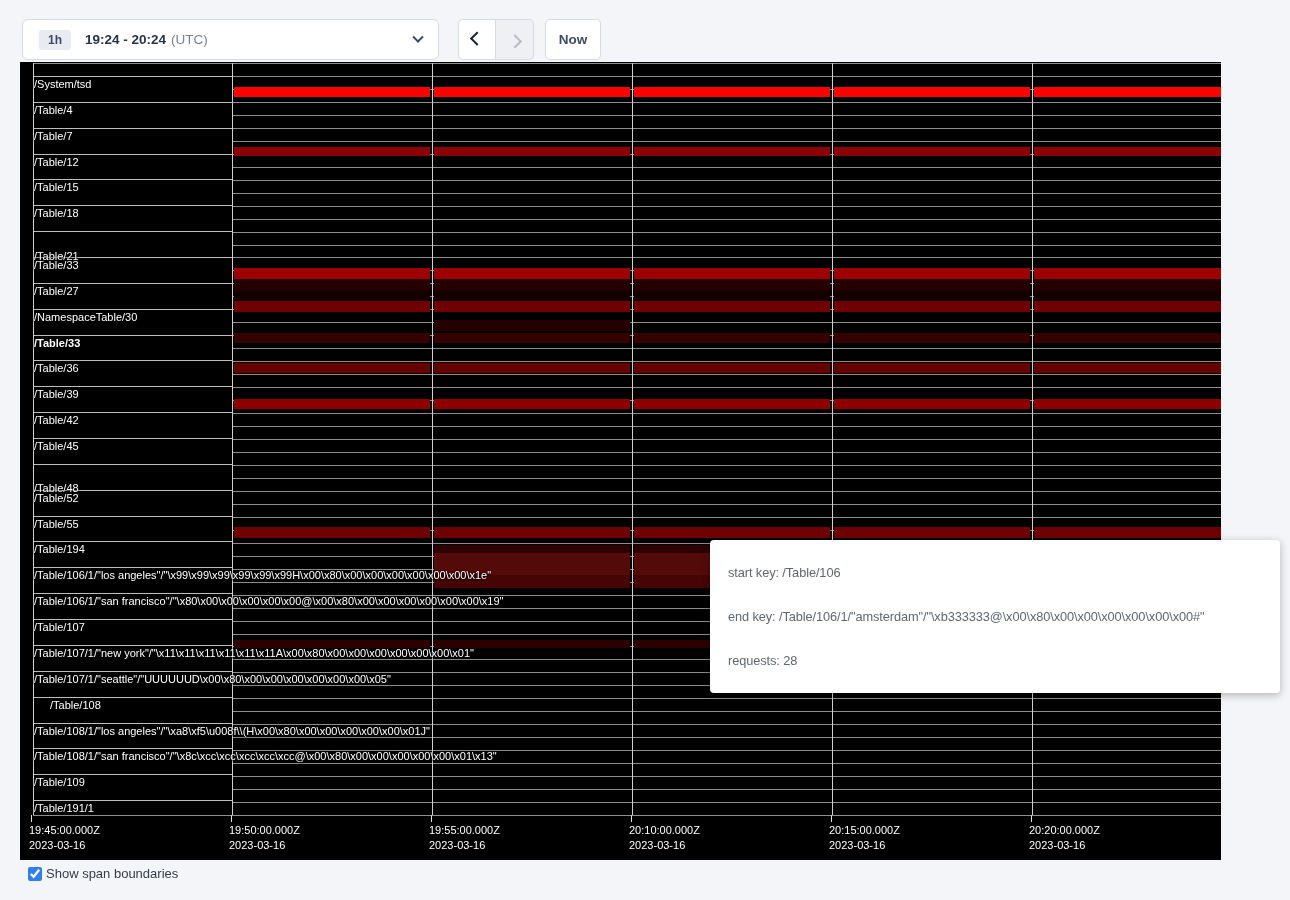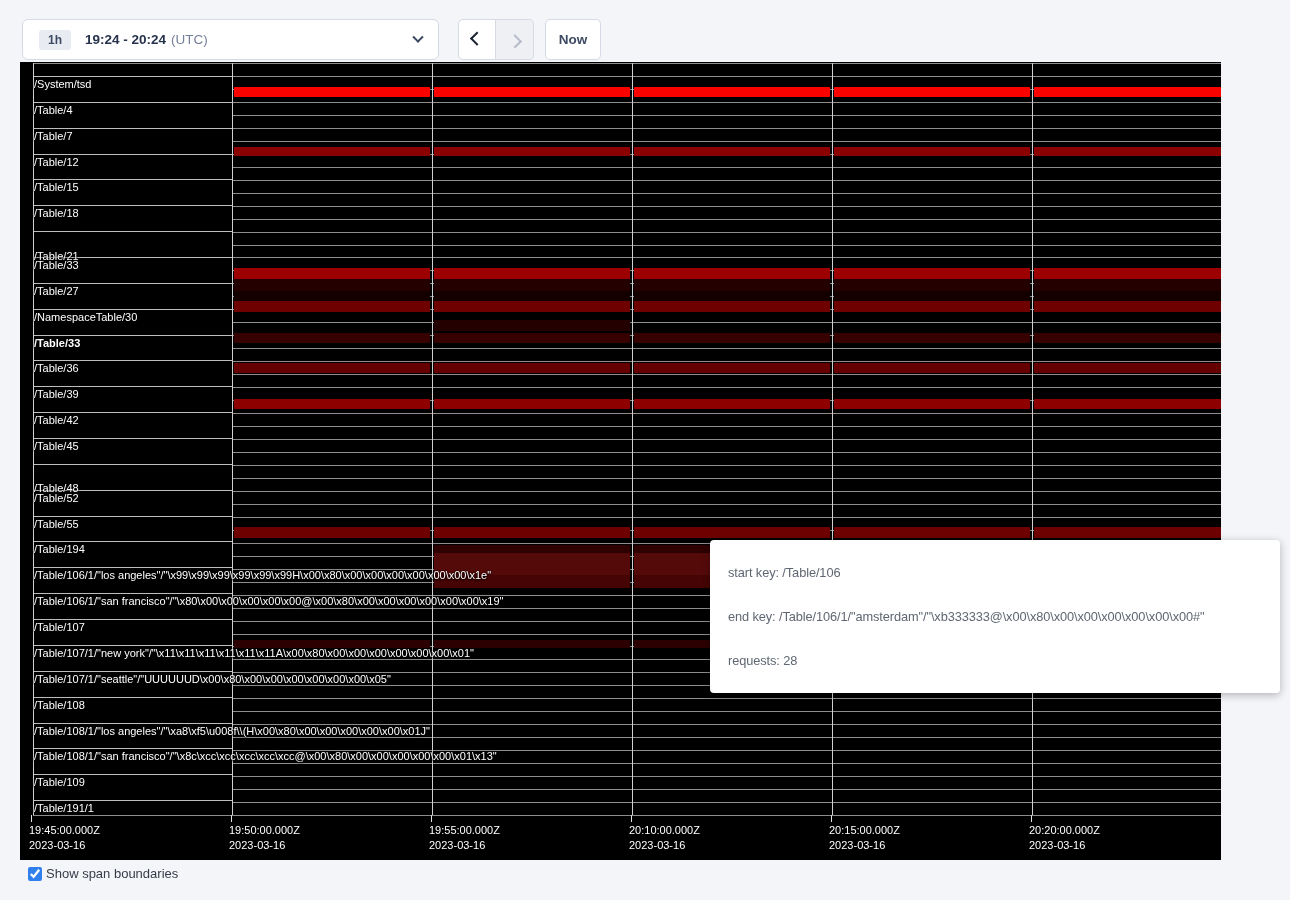--- a/index.html
+++ b/index.html
@@ -175,21 +175,21 @@
       <div class="abs rowlab" style="left: 14px; top: 507px; z-index: 3;">/Table/106/1/"los angeles"/"\x99\x99\x99\x99\x99\x99H\x00\x80\x00\x00\x00\x00\x00\x00\x1e"</div>
       <div class="abs" style="left: 13px; width: 199px; top: 531px; height: 1px; background: rgb(189, 189, 189); z-index: 1;"></div>
       <div class="abs rowlab" style="left: 14px; top: 533px; z-index: 3;">/Table/106/1/"san francisco"/"\x80\x00\x00\x00\x00\x00@\x00\x80\x00\x00\x00\x00\x00\x00\x19"</div>
       <div class="abs" style="left: 13px; width: 199px; top: 557px; height: 1px; background: rgb(189, 189, 189); z-index: 1;"></div>
       <div class="abs rowlab" style="left: 14px; top: 559px; z-index: 3; text-align: center;">/Table/107</div>
       <div class="abs" style="left: 13px; width: 199px; top: 583px; height: 1px; background: rgb(189, 189, 189); z-index: 1;"></div>
       <div class="abs rowlab" style="left: 14px; top: 585px; z-index: 3;">/Table/107/1/"new york"/"\x11\x11\x11\x11\x11\x11A\x00\x80\x00\x00\x00\x00\x00\x00\x01"</div>
       <div class="abs" style="left: 13px; width: 199px; top: 609px; height: 1px; background: rgb(189, 189, 189); z-index: 1;"></div>
       <div class="abs rowlab" style="left: 14px; top: 611px; z-index: 3;">/Table/107/1/"seattle"/"UUUUUUD\x00\x80\x00\x00\x00\x00\x00\x00\x05"</div>
       <div class="abs" style="left: 13px; width: 199px; top: 635px; height: 1px; background: rgb(189, 189, 189); z-index: 1;"></div>
-      <div class="abs rowlab" style="left: 14px; top: 637px; z-index: 3;">/Table/108</div>
+      <div class="abs rowlab" style="left: 30px; top: 637px; z-index: 3;">/Table/108</div>
       <div class="abs" style="left: 13px; width: 199px; top: 661px; height: 1px; background: rgb(189, 189, 189); z-index: 1;"></div>
       <div class="abs rowlab" style="left: 14px; top: 663px; z-index: 3;">/Table/108/1/"los angeles"/"\xa8\xf5\u008f\\(H\x00\x80\x00\x00\x00\x00\x00\x01J"</div>
       <div class="abs" style="left: 13px; width: 199px; top: 686px; height: 1px; background: rgb(189, 189, 189); z-index: 1;"></div>
       <div class="abs rowlab" style="left: 14px; top: 688px; z-index: 3;">/Table/108/1/"san francisco"/"\x8c\xcc\xcc\xcc\xcc\xcc@\x00\x80\x00\x00\x00\x00\x00\x01\x13"</div>
       <div class="abs" style="left: 13px; width: 199px; top: 712px; height: 1px; background: rgb(189, 189, 189); z-index: 1;"></div>
       <div class="abs rowlab" style="left: 14px; top: 714px; z-index: 3;">/Table/109</div>
       <div class="abs" style="left: 13px; width: 199px; top: 738px; height: 1px; background: rgb(189, 189, 189); z-index: 1;"></div>
       <div class="abs rowlab" style="left: 14px; top: 740px; z-index: 3;">/Table/191/1</div>
       <div class="abs" style="left: 13px; top: 1px; width: 1px; height: 752px; background: rgb(207, 207, 207); z-index: 1;"></div>
       <div class="abs" style="left: 212px; top: 1px; width: 1px; height: 752px; background: rgb(207, 207, 207); z-index: 1;"></div>

